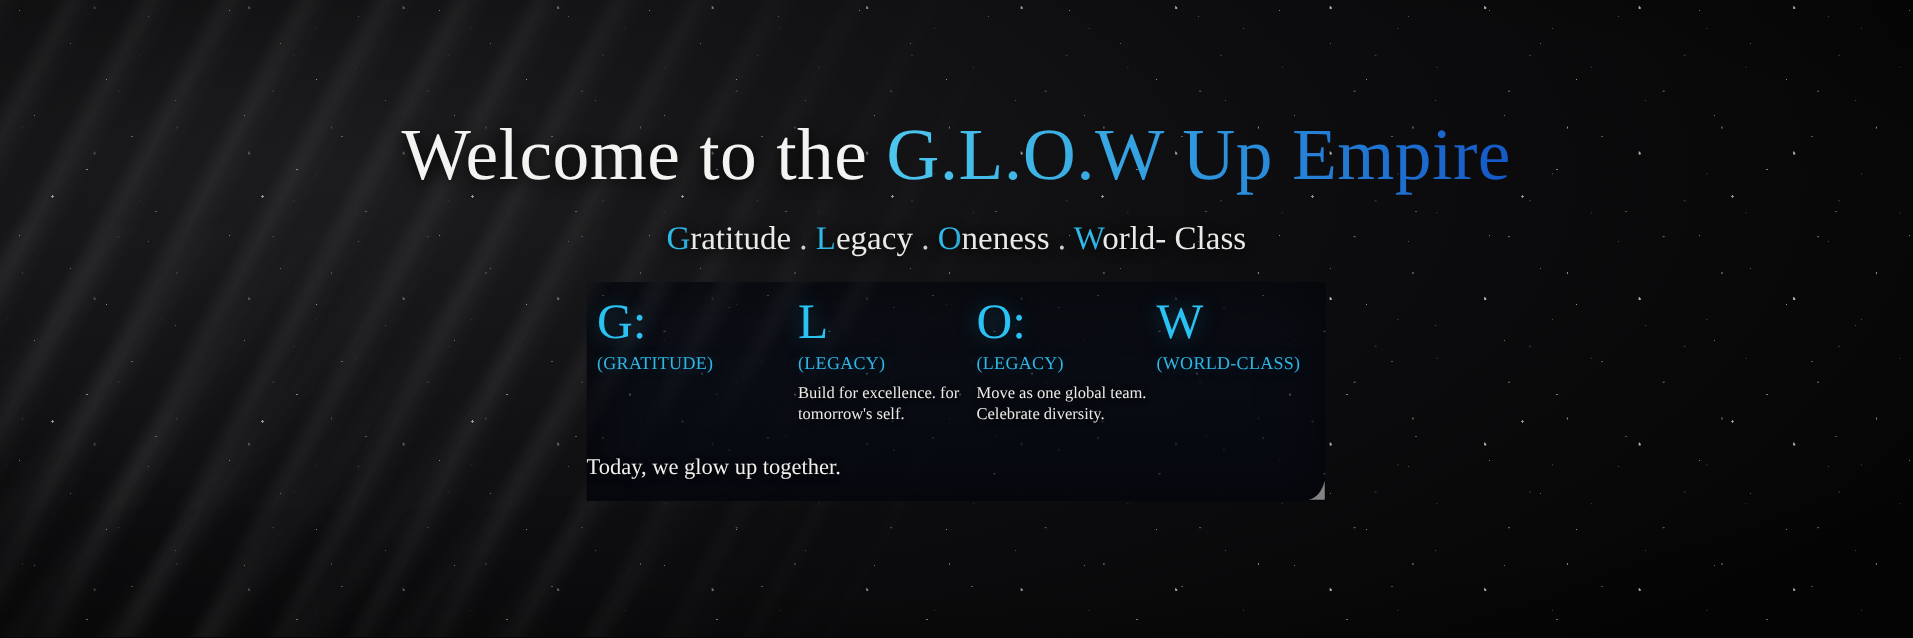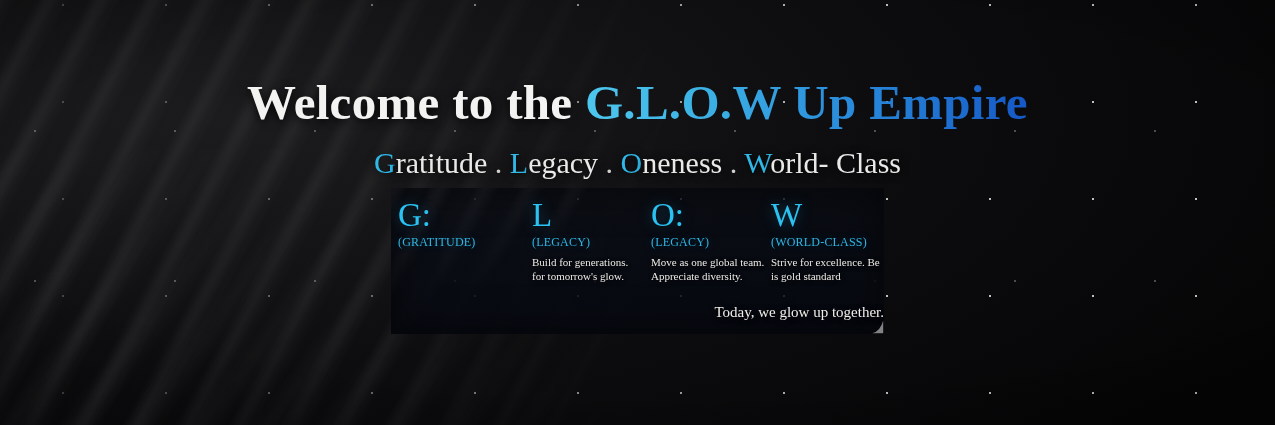--- a/index.html
+++ b/index.html
@@ -90,35 +90,34 @@
 
   
   .content{position:absolute;inset:0;}
 
   .headline{
     position:absolute;left:0;right:0;top:78px;
     text-align:center;
     font-size:49px;line-height:1;
     letter-spacing:.3px;
     white-space:nowrap;
-    font-weight:bold;
   }
   .headline .hl-white{
     color:#f3f3f1;
     text-shadow:0 2px 10px rgba(0,0,0,.9);
   }
   .headline .hl-grad{
     background:linear-gradient(90deg,#4ec7ee 0%,#3fb6e6 22%,#2a8ddb 58%,#1558c6 100%);
     -webkit-background-clip:text;background-clip:text;
     -webkit-text-fill-color:transparent;color:#2a8ddb;
   }
 
   .subhead{
     position:absolute;left:0;right:0;top:148px;
-    text-align:center;font-size:30px;line-height:1;
+    text-align:center;font-size:22px;line-height:1;
     color:#e9e9e7;white-space:nowrap;
     text-shadow:0 1px 8px rgba(0,0,0,.9);
   }
   .subhead .cap{color:#2fb8e8;}
   .subhead .dot{color:#cfcfcd;}
 
   
   .panel{
     position:absolute;left:391px;top:188px;width:493px;height:146px;
     background:linear-gradient(180deg, rgba(9,12,20,.72) 0%, rgba(7,10,18,.80) 55%, rgba(6,9,17,.86) 100%);
@@ -171,21 +170,21 @@
   }
   .col-desc{
     margin-top:6px;
     font-size:11px;line-height:1.32;
     color:#eceae6;
     text-shadow:0 1px 4px rgba(0,0,0,.9);
   }
 
   .panel-footer{
     position:absolute;left:0;right:0;bottom:14px;
-    text-align:right;font-size:15px;line-height:1;
+    text-align:left;font-size:15px;line-height:1;
     color:#f1efeb;
     text-shadow:0 1px 6px rgba(0,0,0,.9);
   }
 
   .resize-handle{
     position:absolute;right:0;bottom:0;width:15px;height:15px;
   }
 </style>
 </head>
 <body>
@@ -214,33 +213,32 @@
       <div class="cols">
 
         <div class="col col-0">
           <div class="col-letter">G:</div>
           <div class="col-label">(GRATITUDE)</div>
         </div>
 
         <div class="col col-1">
           <div class="col-letter">L</div>
           <div class="col-label">(LEGACY)</div>
-          <div class="col-desc">Build for generations. for tomorrow's glow.</div>
+          <div class="col-desc">Build for excellence. for tomorrow's self.</div>
         </div>
 
         <div class="col col-2">
           <div class="col-letter">O:</div>
           <div class="col-label">(LEGACY)</div>
-          <div class="col-desc">Move as one global team. Appreciate diversity.</div>
+          <div class="col-desc">Move as one global team. Celebrate diversity.</div>
         </div>
 
         <div class="col col-3">
           <div class="col-letter">W</div>
           <div class="col-label">(WORLD-CLASS)</div>
-          <div class="col-desc">Strive for excellence. Be is gold standard</div>
         </div>
 
       </div>
 
       <div class="panel-footer">Today, we glow up together.</div>
 
       <svg class="resize-handle" viewBox="0 0 15 15">
         <path d="M14.2 1.5 L14.2 14.2 L3.2 14.2 Q11.2 12.6 14.2 1.5 Z" fill="#9a9a9a" opacity="0.85"></path>
       </svg>
     </div>

